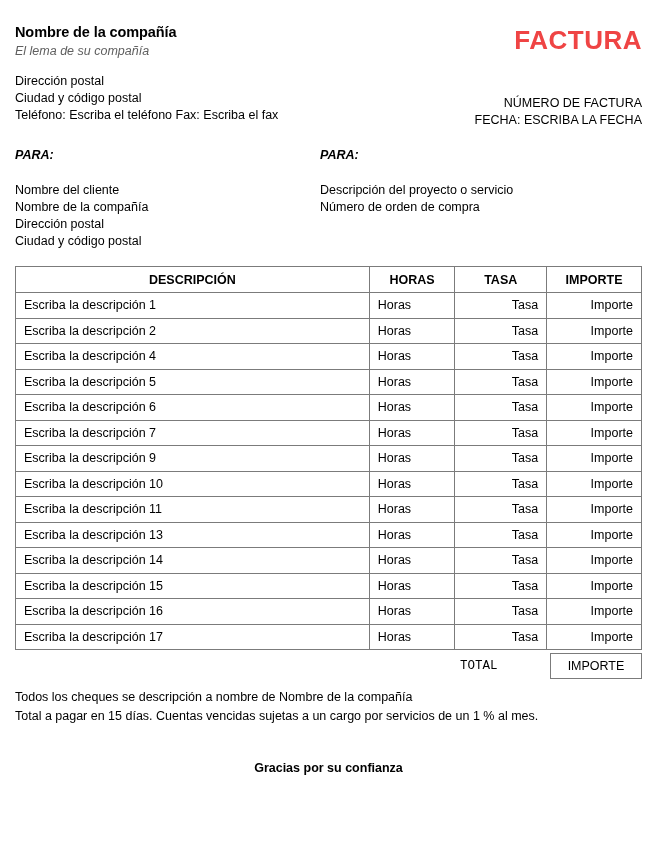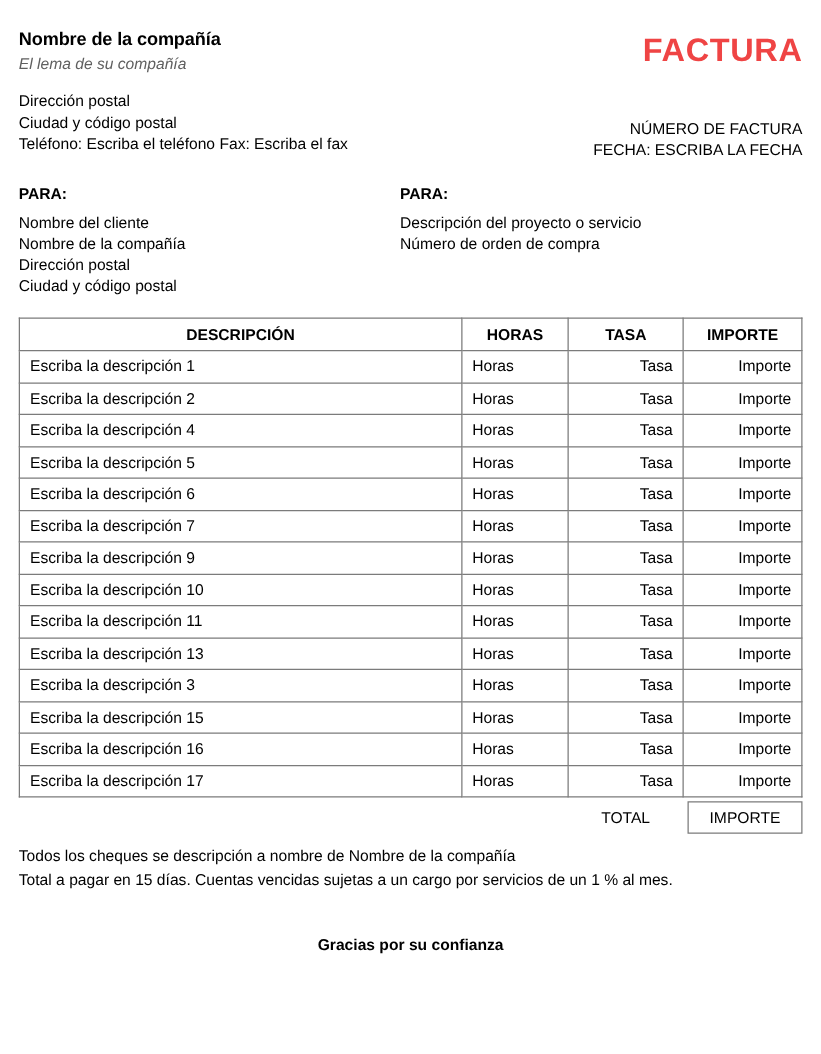--- a/index.html
+++ b/index.html
@@ -77,21 +77,22 @@
     margin-top: 18px;
   }
   .para-col {
     font-size: 12.5px;
     line-height: 17px;
   }
   .para-col.left { width: 305px; }
   .para-col.right { flex: 1; }
   .para-label {
     font-weight: bold;
-    margin-bottom: 6px;
+    margin-bottom: 18px;
+    font-style: italic;
   }
 
   
   .items-table {
     width: 627px;
     border-collapse: collapse;
     margin-top: 16px;
     table-layout: fixed;
     font-size: 12.5px;
   }
@@ -123,25 +124,26 @@
   
   .total-row {
     width: 627px;
     display: flex;
     justify-content: flex-end;
     margin-top: 3px;
     font-size: 12.5px;
   }
   .total-label {
     width: 90px;
-    text-align: center;
+    text-align: left;
     padding-right: 9px;
     box-sizing: border-box;
     height: 26px;
     line-height: 26px;
+    font-family: Liberation Mono, monospace;
   }
   .total-value {
     width: 92px;
     box-sizing: border-box;
     border: 1px solid #7b7b7b;
     text-align: center;
     height: 26px;
     line-height: 24px;
   }
 
@@ -268,21 +270,21 @@
           <td class="cell-tasa">Tasa</td>
           <td class="cell-imp">Importe</td>
         </tr>
         <tr>
           <td class="cell-desc">Escriba la descripción 13</td>
           <td class="cell-horas">Horas</td>
           <td class="cell-tasa">Tasa</td>
           <td class="cell-imp">Importe</td>
         </tr>
         <tr>
-          <td class="cell-desc">Escriba la descripción 3</td>
+          <td class="cell-desc">Escriba la descripción 14</td>
           <td class="cell-horas">Horas</td>
           <td class="cell-tasa">Tasa</td>
           <td class="cell-imp">Importe</td>
         </tr>
         <tr>
           <td class="cell-desc">Escriba la descripción 15</td>
           <td class="cell-horas">Horas</td>
           <td class="cell-tasa">Tasa</td>
           <td class="cell-imp">Importe</td>
         </tr>

